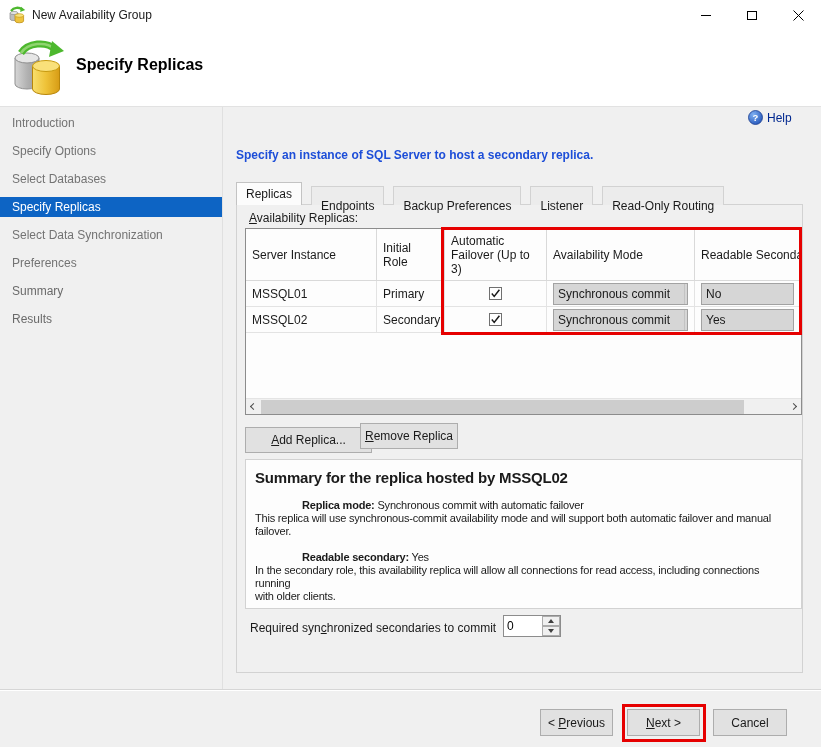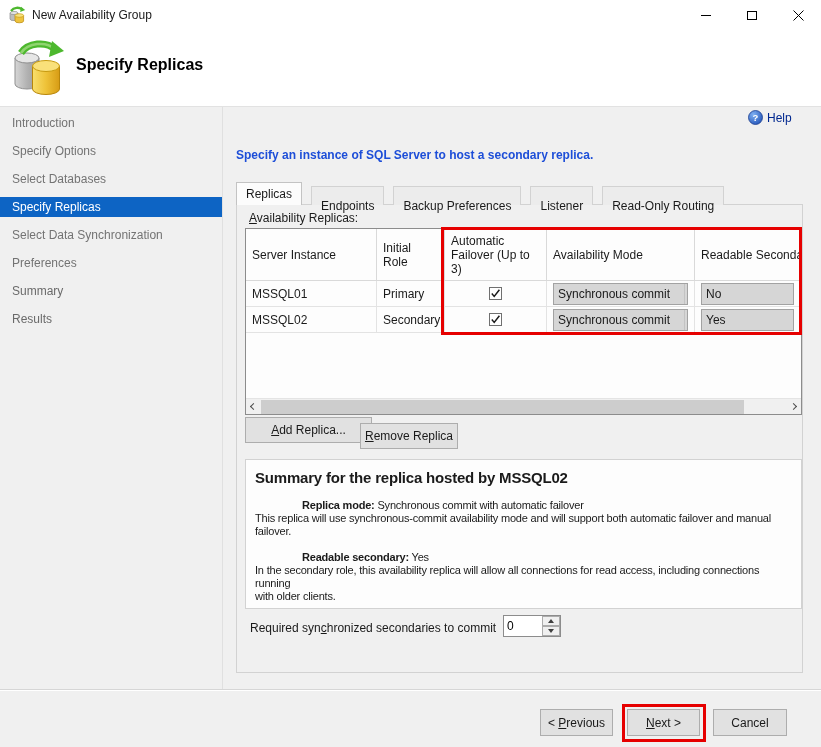--- a/index.html
+++ b/index.html
@@ -67,21 +67,21 @@
 
   .hscroll { position:absolute; left:0; bottom:0; width:100%; height:16px; background:#f0f0f0; border-top:1px solid #e4e4e4; display:flex; align-items:center; }
   .scroll-btn { width:15px; height:16px; display:flex; align-items:center; justify-content:center; cursor:pointer; }
   .chev-left  { width:5px; height:5px; border-left:1px solid #4a4a4a; border-bottom:1px solid #4a4a4a; transform:rotate(45deg); display:block; }
   .chev-right { width:5px; height:5px; border-right:1px solid #4a4a4a; border-top:1px solid #4a4a4a; transform:rotate(45deg); display:block; }
   .scroll-thumb { width:483px; height:14px; background:#cdcdcd; cursor:pointer; }
   .scroll-spacer { flex:1; }
 
   
   .btn { background:#e1e1e1; border:1px solid #adadad; display:flex; align-items:center; justify-content:center; font-size:12px; cursor:pointer; white-space:nowrap; }
-  .add-btn    { position:absolute; left:8px;   top:212px; width:127px; height:26px;justify-content:center; }
+  .add-btn    { position:absolute; left:8px;   top:222px; width:127px; height:26px;justify-content:center; }
   .remove-btn { position:absolute; left:123px; top:218px; width:98px;  height:26px; }
 
   
   .summary-box { position:absolute; left:8px; top:254px; width:557px; height:150px; background:#fdfdfd; border:1px solid #d2d2d2; padding:9px 9px; font-size:11px; letter-spacing:-0.2px; color:#1a1a1a; }
   .sum-title { font-weight:bold; font-size:15px; margin-bottom:13px; }
   .sum-line { line-height:13px; }
   .sum-gap { height:13px; }
   .b { font-weight:bold;padding-left:47px; }
 
   

